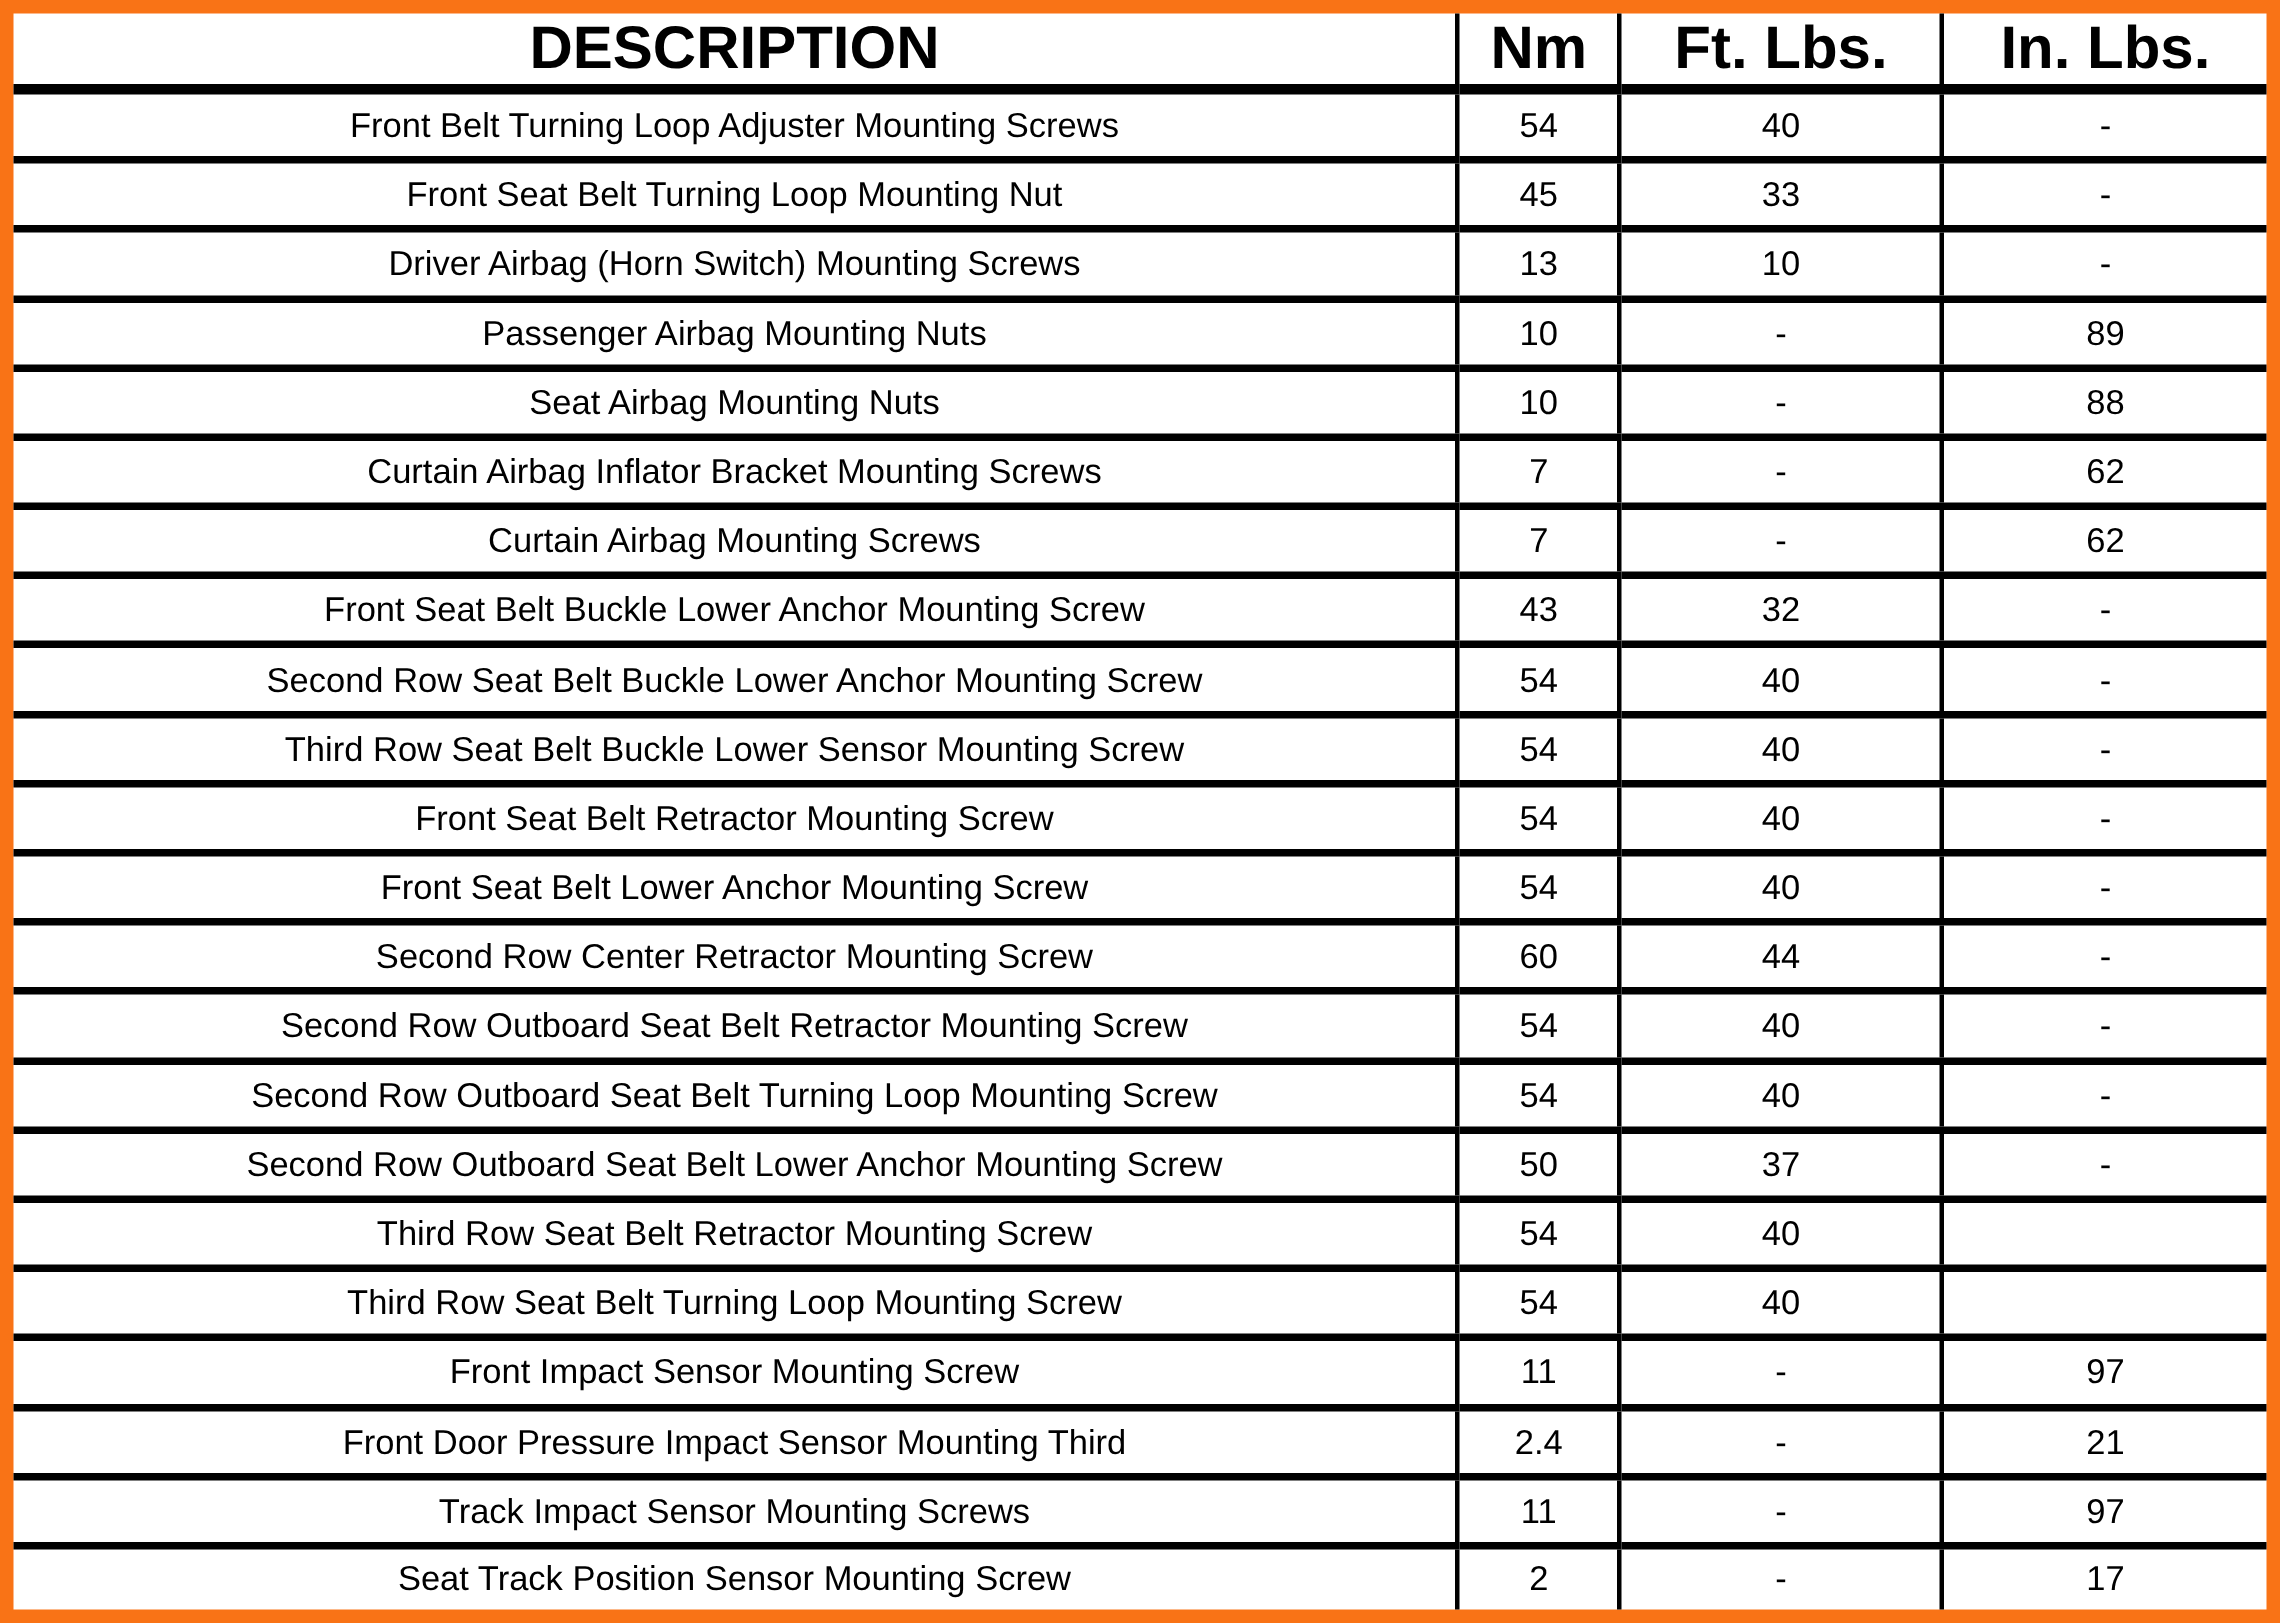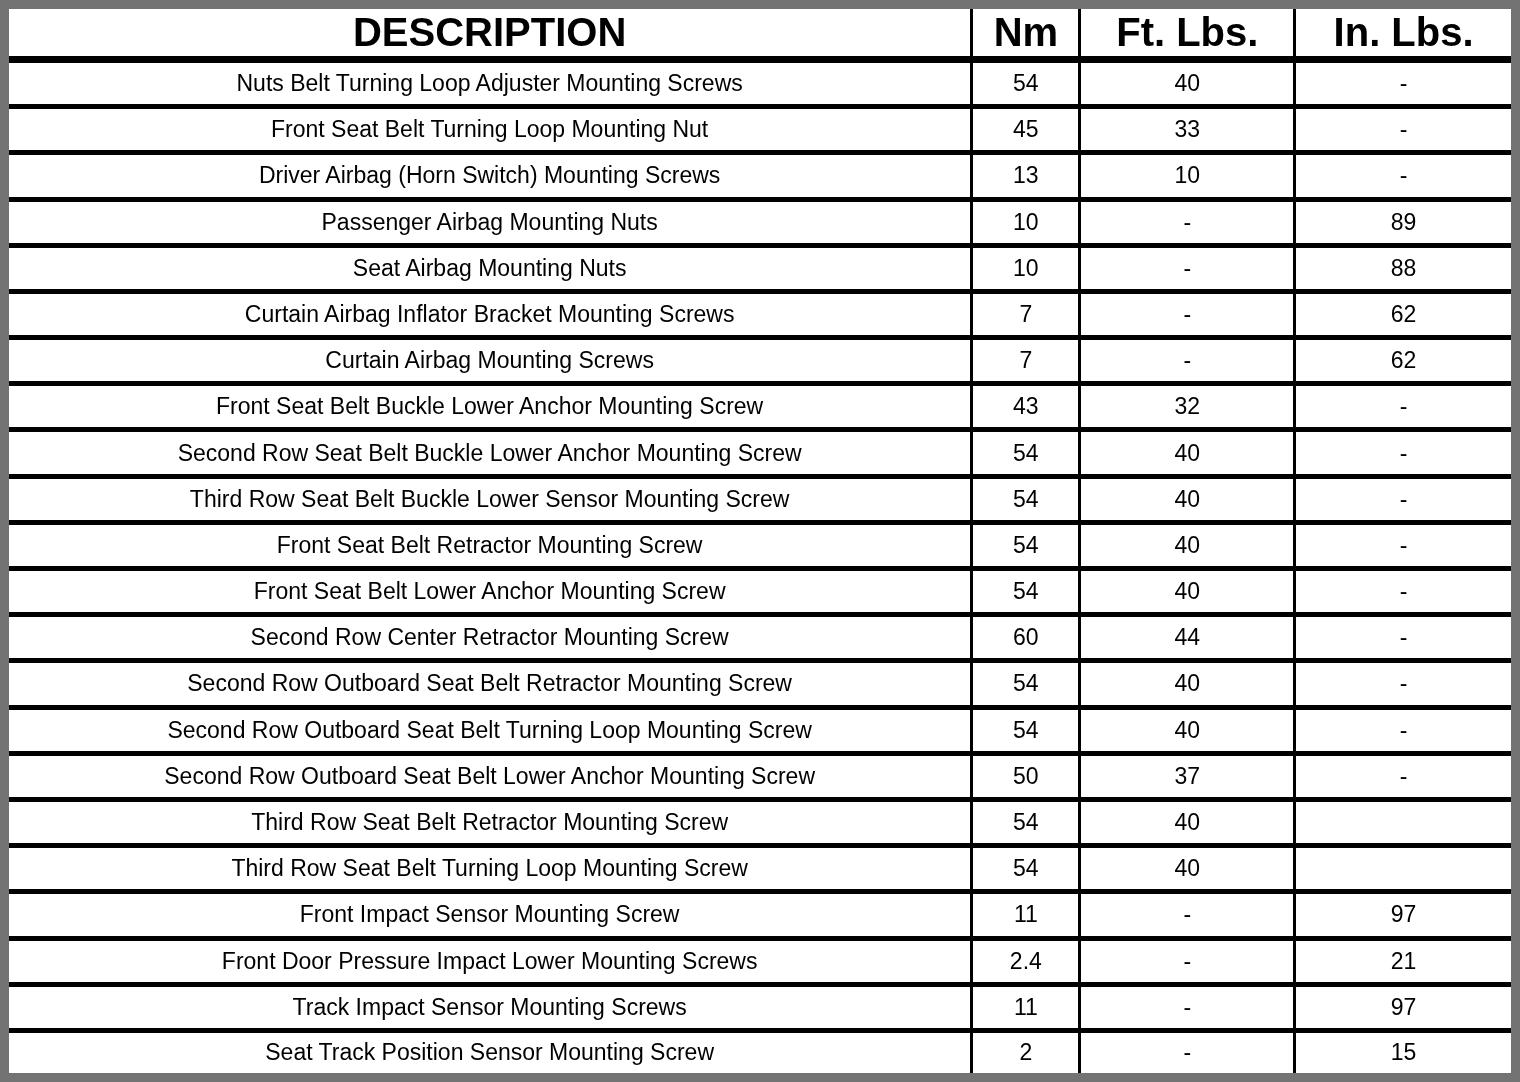--- a/index.html
+++ b/index.html
@@ -4,21 +4,21 @@
 <style>
   html, body {
     margin: 0;
     padding: 0;
     background: #ffffff;
   }
   .page {
     width: 1520px;
     height: 1082px;
     box-sizing: border-box;
-    border: 9px solid #737373;
+    border: 9px solid #f97316;
     background: #ffffff;
     font-family: "Liberation Sans", sans-serif;
     color: #000000;
   }
   table.torque {
     width: 100%;
     height: 100%;
     border-collapse: collapse;
     table-layout: fixed;
     text-align: center;
@@ -66,21 +66,21 @@
     <thead>
       <tr>
         <th>DESCRIPTION</th>
         <th>Nm</th>
         <th>Ft. Lbs.</th>
         <th>In. Lbs.</th>
       </tr>
     </thead>
     <tbody>
         <tr>
-    <td>Nuts Belt Turning Loop Adjuster Mounting Screws</td>
+    <td>Front Belt Turning Loop Adjuster Mounting Screws</td>
     <td>54</td>
     <td>40</td>
     <td>-</td>
   </tr>
         <tr>
     <td>Front Seat Belt Turning Loop Mounting Nut</td>
     <td>45</td>
     <td>33</td>
     <td>-</td>
   </tr>
@@ -180,32 +180,32 @@
     <td>40</td>
     <td></td>
   </tr>
         <tr>
     <td>Front Impact Sensor Mounting Screw</td>
     <td>11</td>
     <td>-</td>
     <td>97</td>
   </tr>
         <tr>
-    <td>Front Door Pressure Impact Lower Mounting Screws</td>
+    <td>Front Door Pressure Impact Sensor Mounting Third</td>
     <td>2.4</td>
     <td>-</td>
     <td>21</td>
   </tr>
         <tr>
     <td>Track Impact Sensor Mounting Screws</td>
     <td>11</td>
     <td>-</td>
     <td>97</td>
   </tr>
         <tr>
     <td>Seat Track Position Sensor Mounting Screw</td>
     <td>2</td>
     <td>-</td>
-    <td>15</td>
+    <td>17</td>
   </tr>
       </tbody>
   </table>
 </div>
 
 </body></html>

